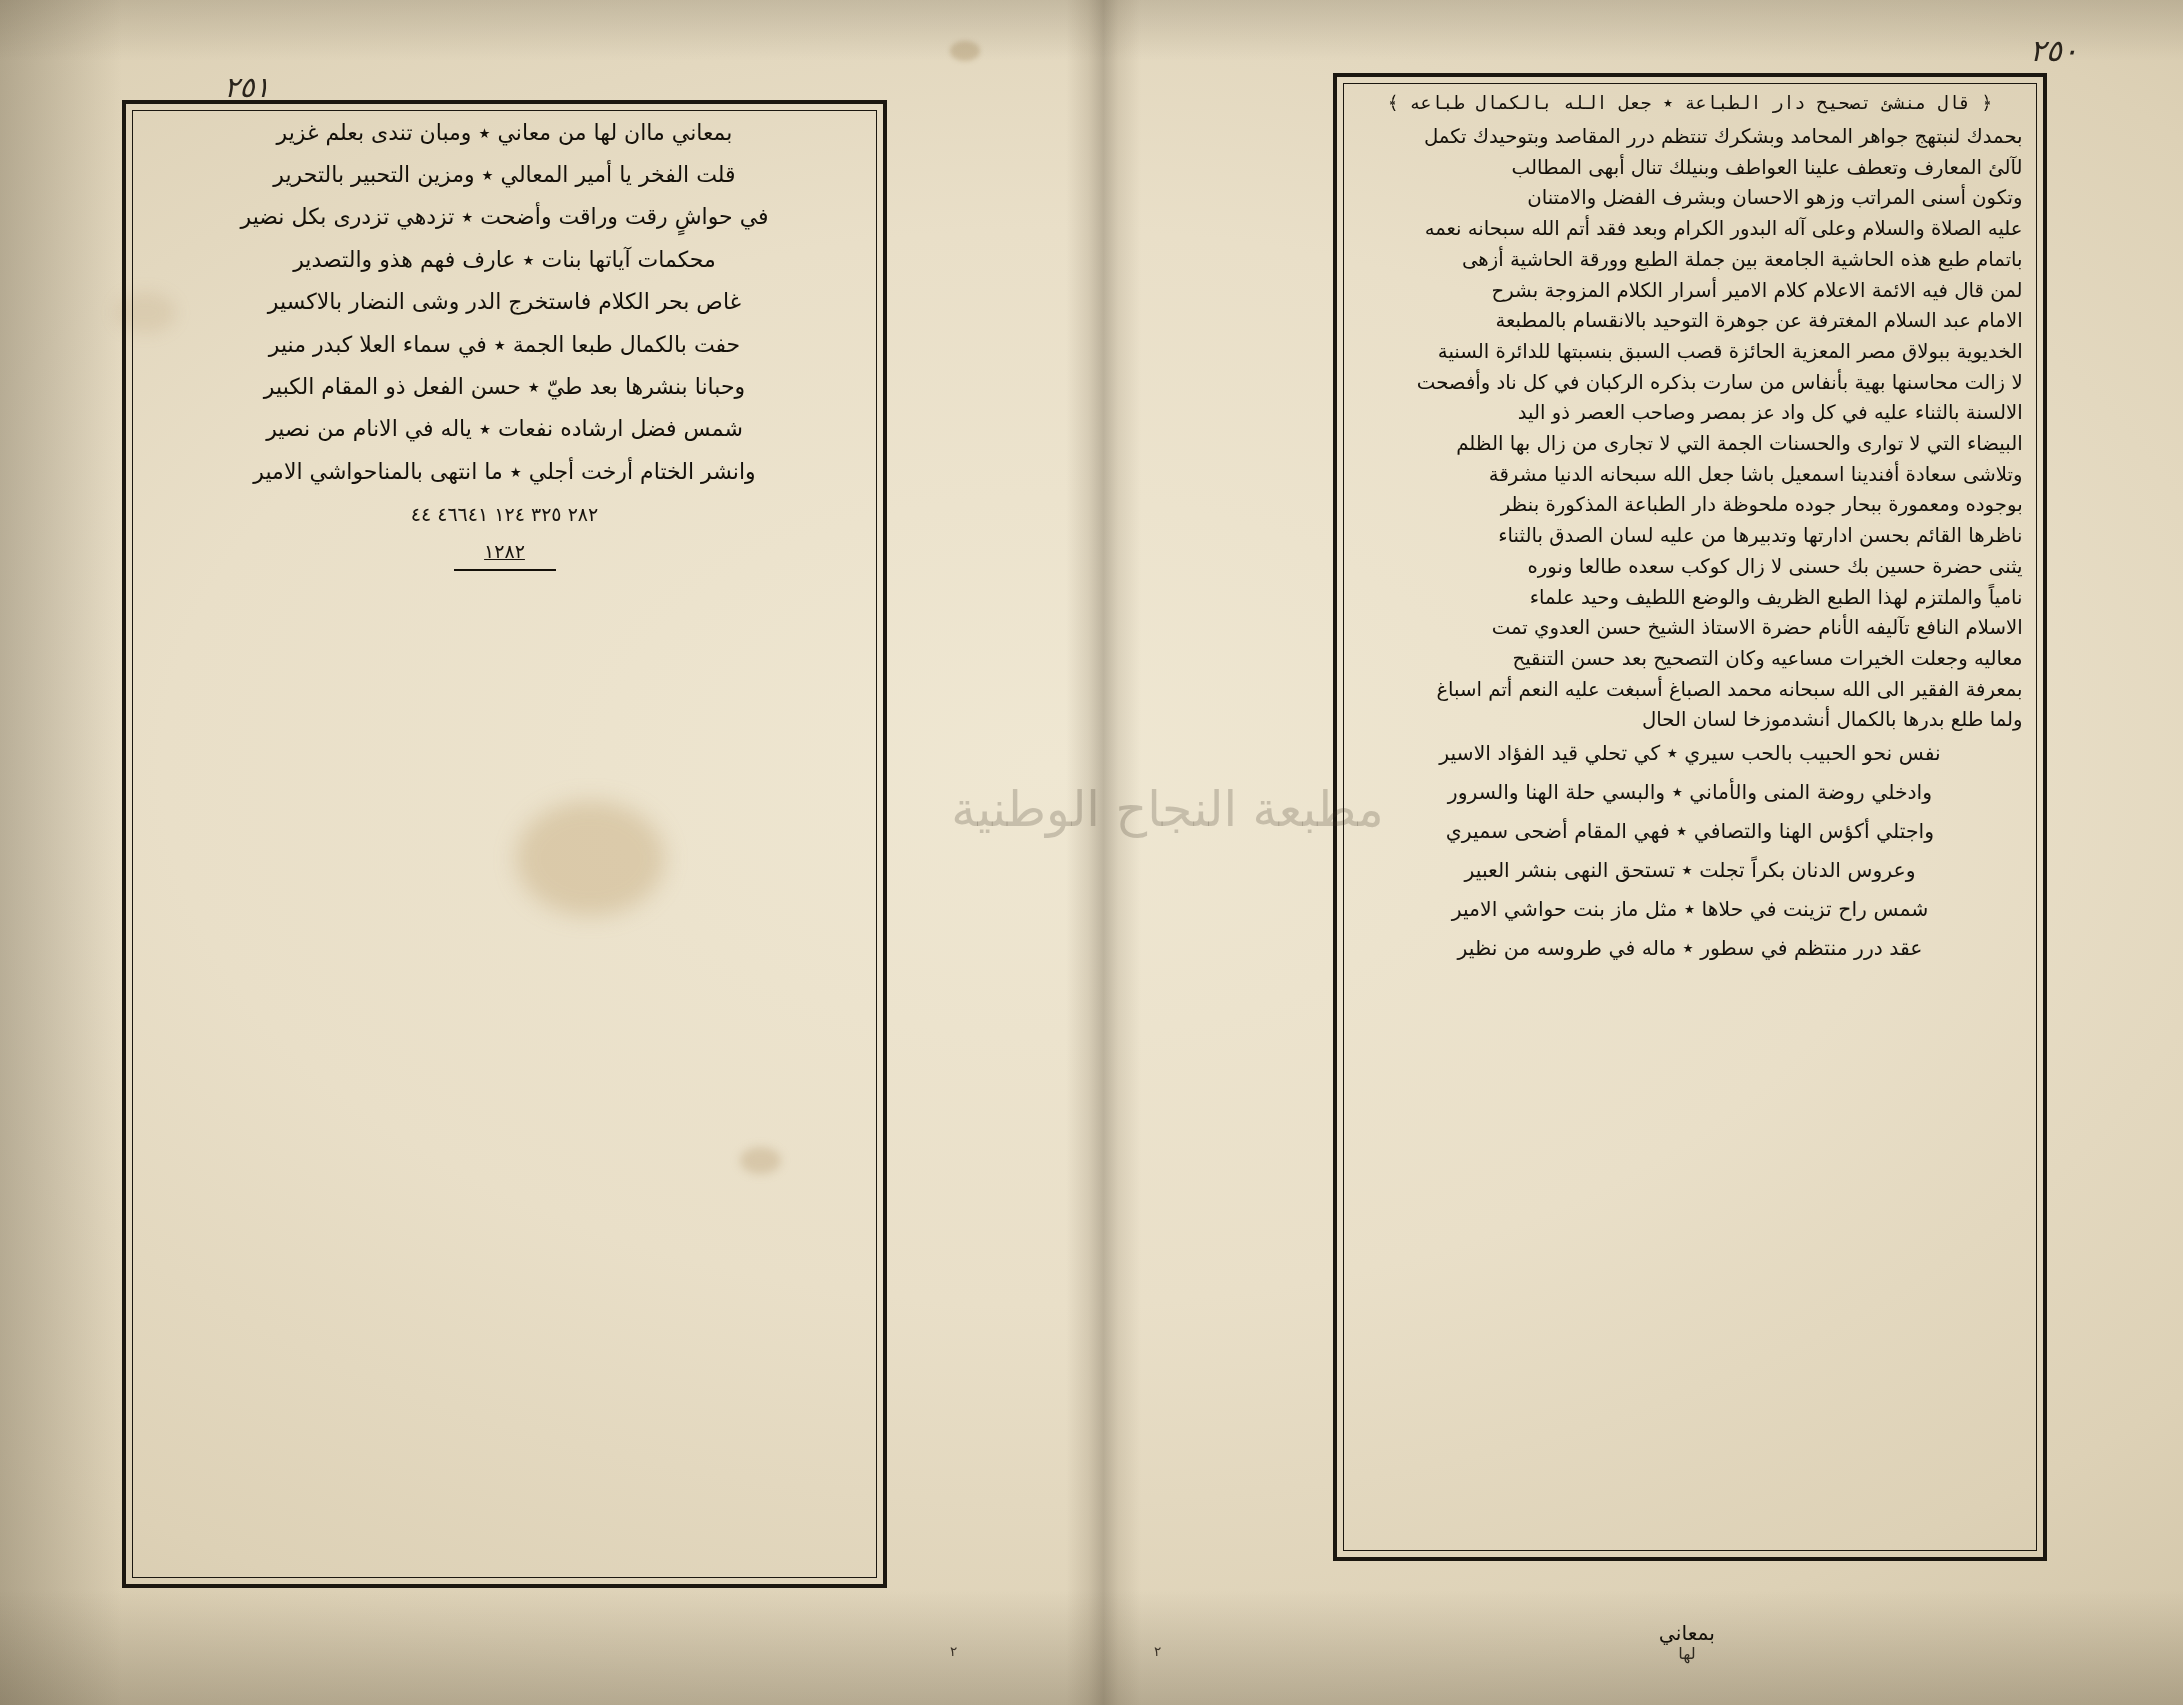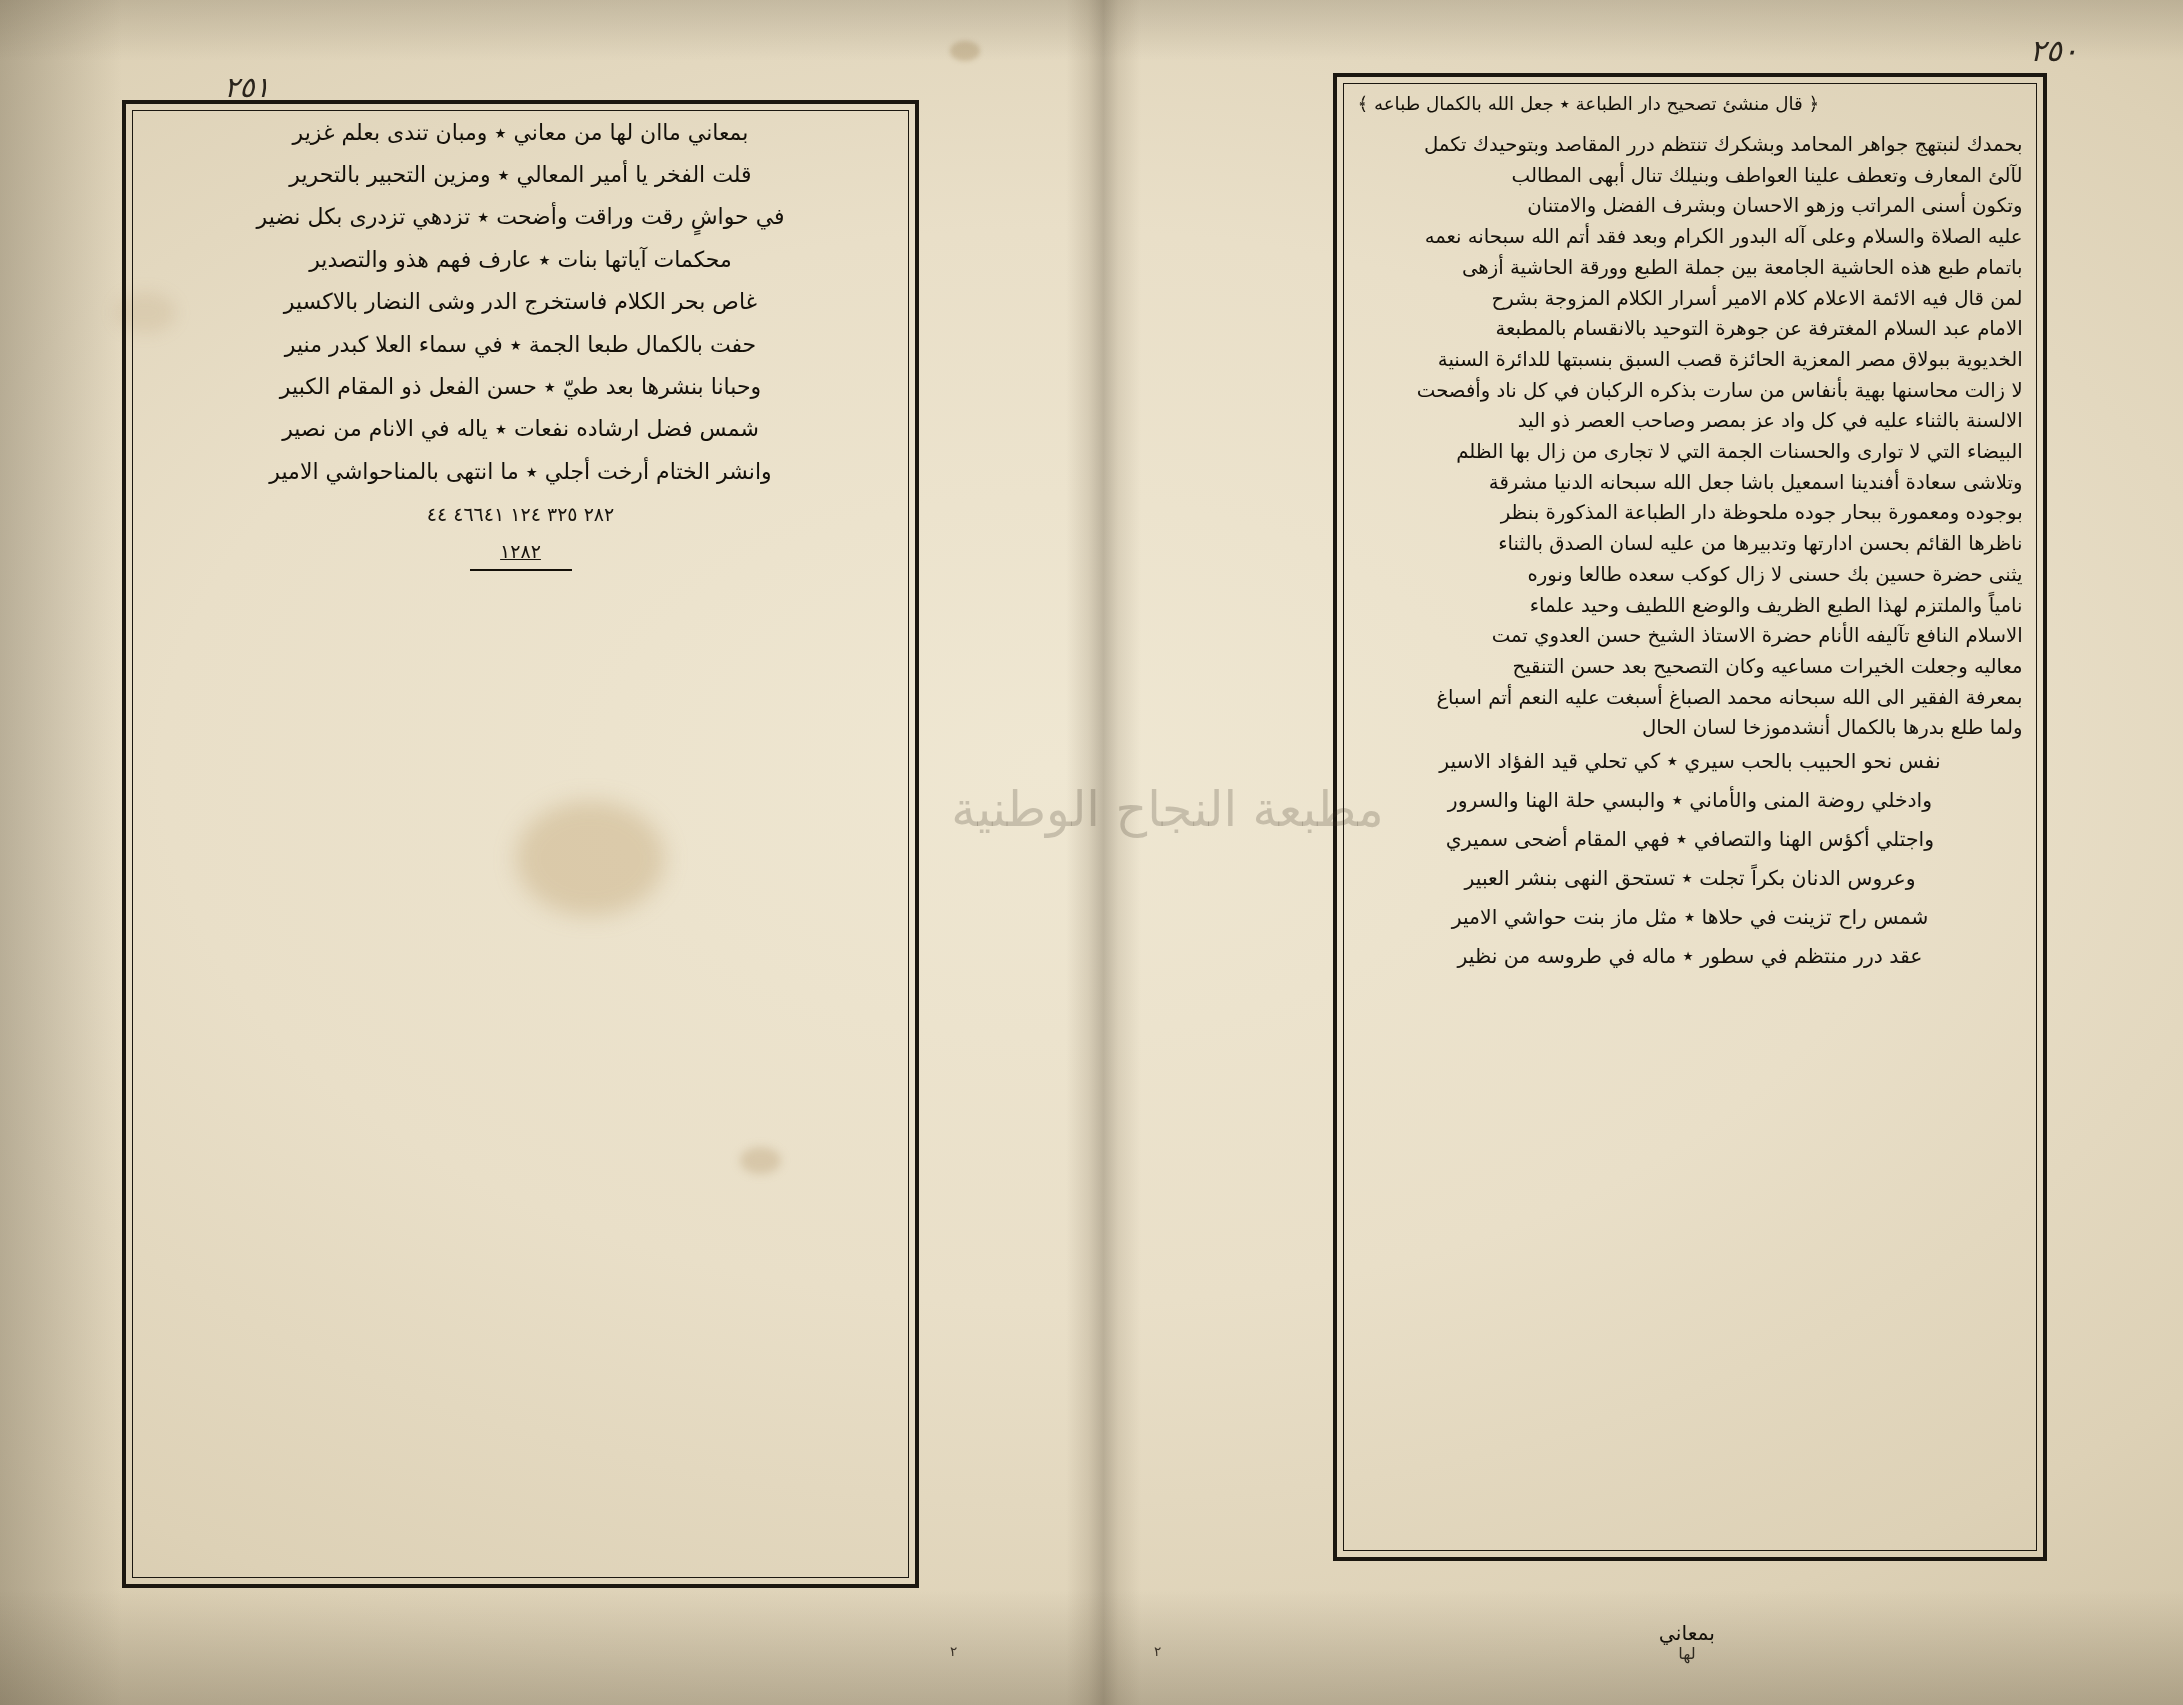--- a/index.html
+++ b/index.html
@@ -71,21 +71,21 @@
     border: 4.8px solid #1b1710;
     box-shadow: 0 0 0 3.4px rgba(236,228,208,0) ;
     background: transparent;
   }
   .frame-inner {
     position: absolute;
     inset: 6.1px;
     border: 1.4px solid #1b1710;
   }
   #frame-right { top: 73px; right: 136px; width: 706px; height: 1480px; }
-  #frame-left  { top: 100px; left: 122px; width: 757px; height: 1480px; padding-left: 32px; }
+  #frame-left  { top: 100px; left: 122px; width: 757px; height: 1480px; }
 
   .col-body {
     position: absolute;
     inset: 17.7px 20.4px 17.7px 20.4px;
     color: #17130d;
     direction: rtl;
     text-align: justify;
   }
 
   
@@ -96,22 +96,23 @@
     overflow: visible;
   }
   #right-col .line {
     font-size: 19.7px;
     line-height: 1.0;
     margin-bottom: 11px;
     letter-spacing: -0.3px;
   }
   #right-col .line.title {
     font-size: 18.3px;
-    text-align: left;
-    margin-bottom: 22px;
+    text-align: center;
+    margin-bottom: 14px;
+    font-family: Liberation Mono, monospace;
   }
   #right-col .verse {
     font-size: 20.4px;
     text-align: center;
     margin-bottom: 15px;
     letter-spacing: 0.7px;
   }
   #left-col .line {
     font-size: 22px;
     line-height: 1.0;

